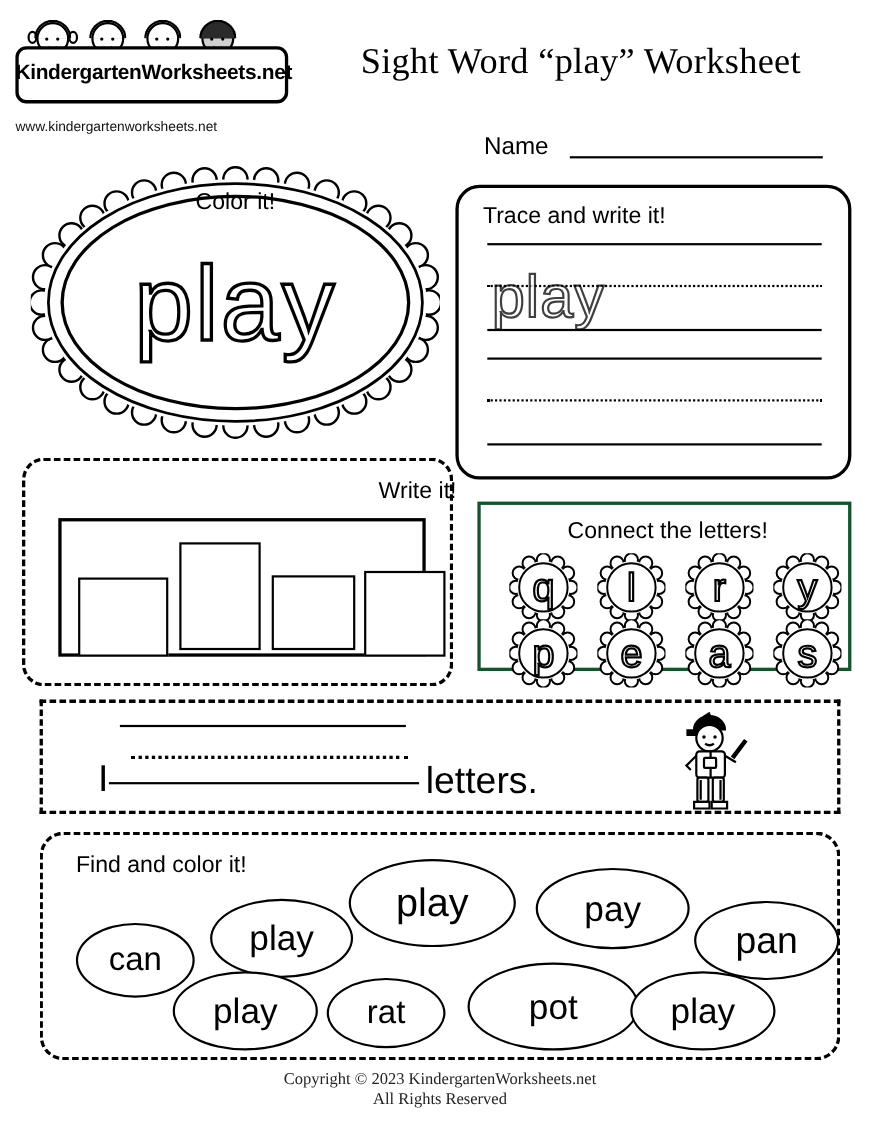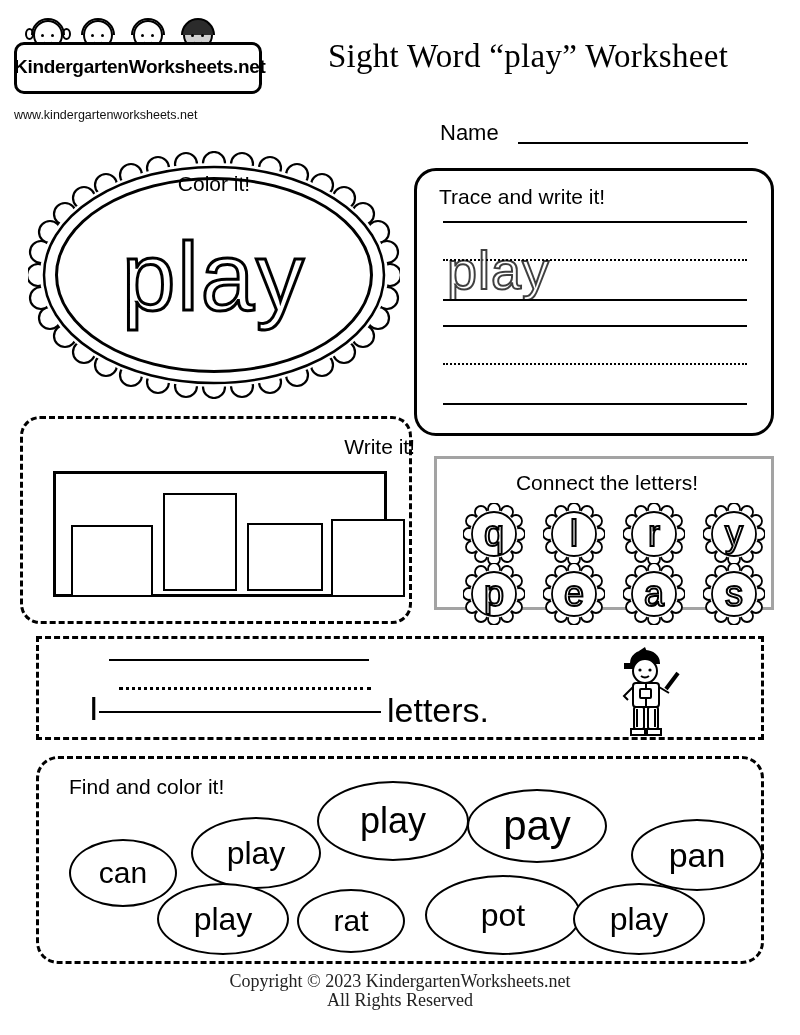--- a/index.html
+++ b/index.html
@@ -256,21 +256,21 @@
     position: absolute;
     border: 2.5px solid #000;
     box-sizing: border-box;
     background: #fff;
   }
 
   
   #connect-panel {
     left: 434px; top: 456px;
     width: 340px; height: 154px;
-    border: 3px solid #a3a3a3;
+    border: 3px solid #14532d;
   }
   #connect-panel .panel-title {
     left: 0; top: 12px; width: 340px; text-align: center;
   }
   .flower {
     position: absolute;
     width: 62px; height: 62px;
   }
   .flower .petals {
     position: absolute;
@@ -350,21 +350,21 @@
     background: #fff;
   }
 
   
   .footer {
     position: absolute;
     left: 0; top: 972px;
     width: 800px;
     text-align: center;
     font-family: "Liberation Serif", serif;
-    font-size: 18px;
+    font-size: 15px;
     line-height: 19px;
     color: #222;
   }
 </style>
 </head>
 <body>
 
 <div class="header">
 
   <div class="logo-box">
@@ -702,21 +702,21 @@
     </g>
   </svg>
 </div>
 
 <div class="panel" id="find-panel">
   <div class="panel-title">Find and color it!</div>
 
   <div class="word-oval" style="left:30px;  top:80px;  width:108px; height:68px; line-height:64px; font-size:30px;">can</div>
   <div class="word-oval" style="left:152px; top:58px;  width:130px; height:72px; line-height:68px; font-size:32px;">play</div>
   <div class="word-oval" style="left:278px; top:22px;  width:152px; height:80px; line-height:76px; font-size:36px;">play</div>
-  <div class="word-oval" style="left:428px; top:30px;  width:140px; height:74px; line-height:70px; font-size:42px;">pay</div>
+  <div class="word-oval" style="left:448px; top:30px;  width:140px; height:74px; line-height:70px; font-size:32px;">pay</div>
   <div class="word-oval" style="left:592px; top:60px;  width:132px; height:72px; line-height:68px; font-size:34px;">pan</div>
   <div class="word-oval" style="left:118px; top:124px; width:132px; height:72px; line-height:68px; font-size:32px;">play</div>
   <div class="word-oval" style="left:258px; top:130px; width:108px; height:64px; line-height:60px; font-size:30px;">rat</div>
   <div class="word-oval" style="left:386px; top:116px; width:156px; height:80px; line-height:76px; font-size:32px;">pot</div>
   <div class="word-oval" style="left:534px; top:124px; width:132px; height:72px; line-height:68px; font-size:32px;">play</div>
 </div>
 
 <div class="footer">
   <div>Copyright © 2023 KindergartenWorksheets.net</div>
   <div>All Rights Reserved</div>

